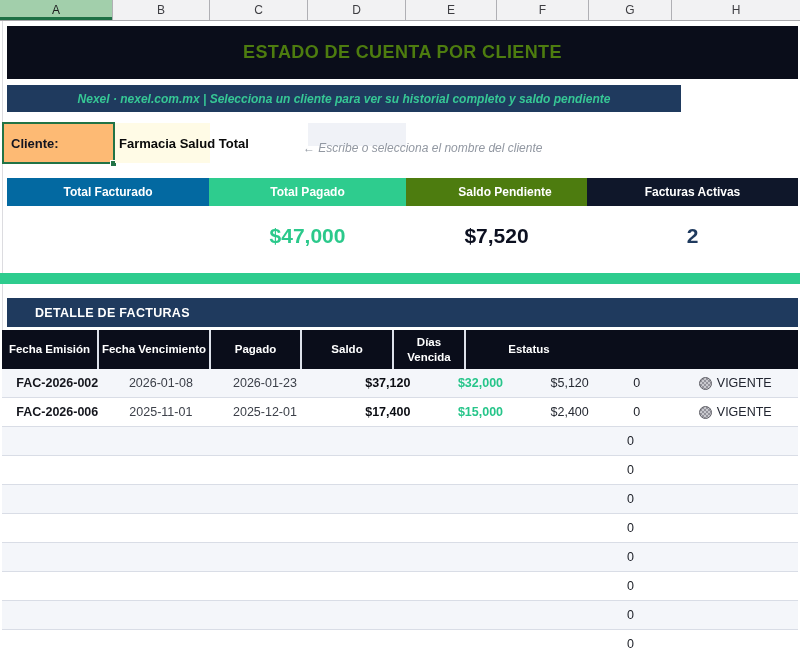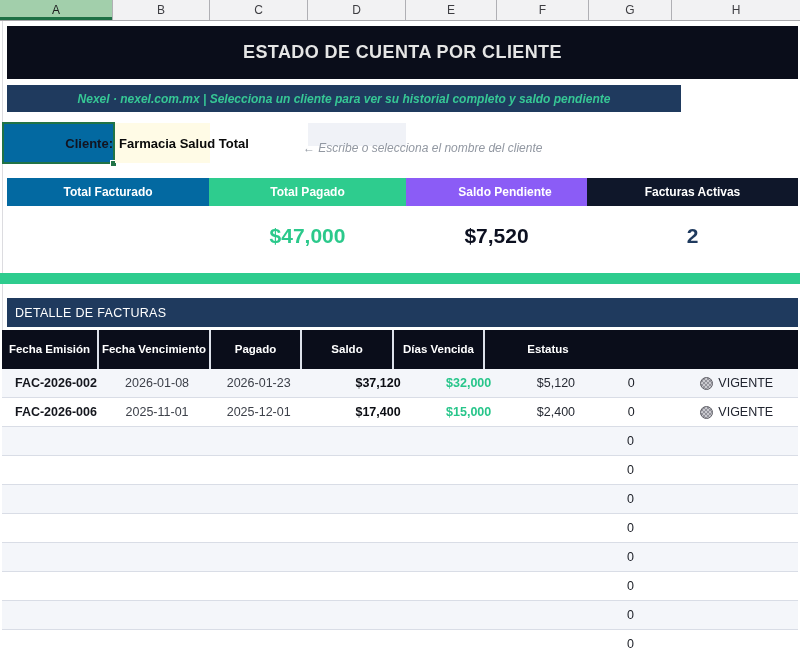--- a/index.html
+++ b/index.html
@@ -13,66 +13,66 @@
         color:#3e3e42;border-right:1px solid #b0b0b4;}
   .colh.sel{background:#a2cfab;box-shadow:inset 0 -3px 0 #1e7145;color:#1c1c1e;}
   .cw0{width:113px}.cw1{width:97px}.cw2{width:98px}.cw3{width:98px}
   .cw4{width:91px}.cw5{width:92px}.cw6{width:83px}.cw7{width:128px;border-right:none}
 
   .gridline-left{position:absolute;left:2px;top:21px;width:1px;height:627px;background:#dcdce0;}
 
   
   .title-bar{position:absolute;left:7px;top:26px;width:791px;height:53px;background:#0a0d1a;
              display:flex;align-items:center;justify-content:center;}
-  .title-bar span{color:#e5e5e5;font-weight:bold;font-size:18px;letter-spacing:.4px;}
+  .title-bar span{color:#4d7c0f;font-weight:bold;font-size:18px;letter-spacing:.4px;}
   .subtitle-bar{position:absolute;left:7px;top:85px;width:674px;height:27px;background:#1f3a5e;
                 display:flex;align-items:center;justify-content:center;}
   .subtitle-bar span{color:#36c795;font-size:12px;font-style:italic;font-weight:bold;}
 
   
   .client-cell{position:absolute;left:2px;top:122px;width:113px;height:42px;box-sizing:border-box;
-               border:2px solid #217346;background:#0369a1;display:flex;align-items:center;padding-left:7px;justify-content:flex-end;}
+               border:2px solid #217346;background:#fdba74;display:flex;align-items:center;padding-left:7px;}
   .client-cell span{font-size:13px;font-weight:bold;color:#121420;}
   .fill-handle{position:absolute;left:110px;top:160px;width:7px;height:7px;background:#217346;
                border:1px solid #ffffff;box-sizing:border-box;}
   .client-value{position:absolute;left:115px;top:123px;width:95px;height:40px;background:#fffbe6;
                 display:flex;align-items:center;}
   .client-value span{font-size:13px;font-weight:bold;color:#0a0a0a;white-space:nowrap;padding-left:4px;}
   .hint-box{position:absolute;left:308px;top:123px;width:98px;height:23px;background:#f0f2f7;}
   .hint-text{position:absolute;left:303px;top:141px;font-size:12px;font-style:italic;
              color:#9298a2;white-space:nowrap;}
 
   
   .tab{position:absolute;top:178px;height:28px;display:flex;align-items:center;justify-content:center;
        color:#fff;font-weight:bold;font-size:12px;}
   .tab0{left:7px;width:202px;background:#0369a1}
   .tab1{left:209px;width:197px;background:#2ecc8e}
-  .tab2{left:406px;width:198px;background:#8b5cf6}
+  .tab2{left:406px;width:198px;background:#4d7c0f}
   .tab3{left:587px;width:211px;background:#0f172a}
   .val{position:absolute;top:218px;height:36px;display:flex;align-items:center;justify-content:center;
        font-weight:bold;font-size:21px;}
   .val0{left:7px;width:202px;color:#1f3a5e}
   .val1{left:209px;width:197px;color:#2bc98b}
   .val2{left:406px;width:181px;color:#0c1020}
   .val3{left:587px;width:211px;color:#1f3a5e}
 
   .green-divider{position:absolute;left:0;top:273px;width:800px;height:11px;background:#2ecc8e;}
 
   
   .section-bar{position:absolute;left:7px;top:298px;width:791px;height:29px;background:#1f3a5e;
                display:flex;align-items:center;padding-left:8px;box-sizing:border-box;}
-  .section-bar span{color:#ffffff;font-weight:normal;font-size:12.5px;letter-spacing:.3px;}
+  .section-bar span{color:#ffffff;font-weight:bold;font-size:12.5px;letter-spacing:.3px;margin-left:20px;}
 
   .thead{position:absolute;left:2px;top:330px;width:796px;height:39px;background:#0a0d1a;display:flex;}
   .th{box-sizing:border-box;display:flex;align-items:center;justify-content:center;text-align:center;
       color:#ffffff;font-weight:bold;font-size:11.5px;line-height:1.25;border-right:2px solid #dde1ea;
       padding:0 2px;}
   .th:last-child{border-right:none;}
   .w0{width:111px}.w1{width:97px}.w2{width:112px}.w3{width:98px}
-  .w4{width:91px}.w5{width:92px}.w6{width:91px}.w7{width:126px}
+  .w4{width:91px}.w5{width:92px}.w6{width:72px}.w7{width:126px}
 
   .trow{position:absolute;left:2px;width:796px;height:29px;display:flex;align-items:center;
         border-bottom:1px solid #d9dde6;box-sizing:border-box;background:#ffffff;}
   .trow.stripe{background:#f4f6fa;}
   .td{box-sizing:border-box;font-size:12.5px;color:#3d414a;text-align:center;}
   .td.b{font-weight:bold;color:#14161d;}
   .td.money{text-align:right;padding-right:8px;font-weight:bold;color:#0b0d13;}
   .td.paid{text-align:right;padding-right:6px;font-weight:bold;color:#27c58a;}
   .td.saldo{text-align:right;padding-right:12px;color:#262a33;}
   .td.dias{color:#1b1e26;}

